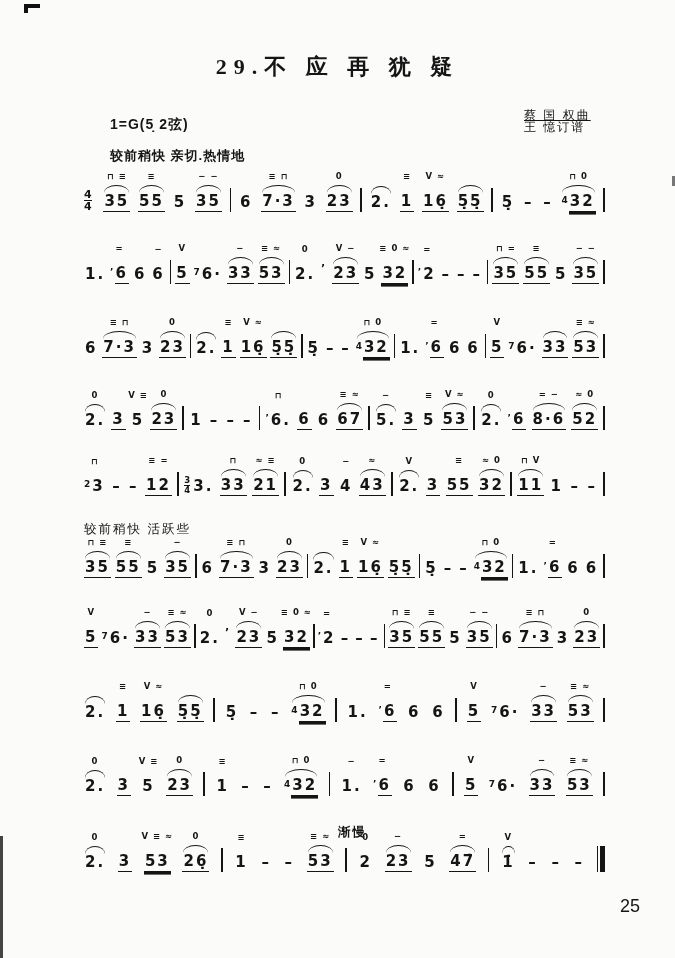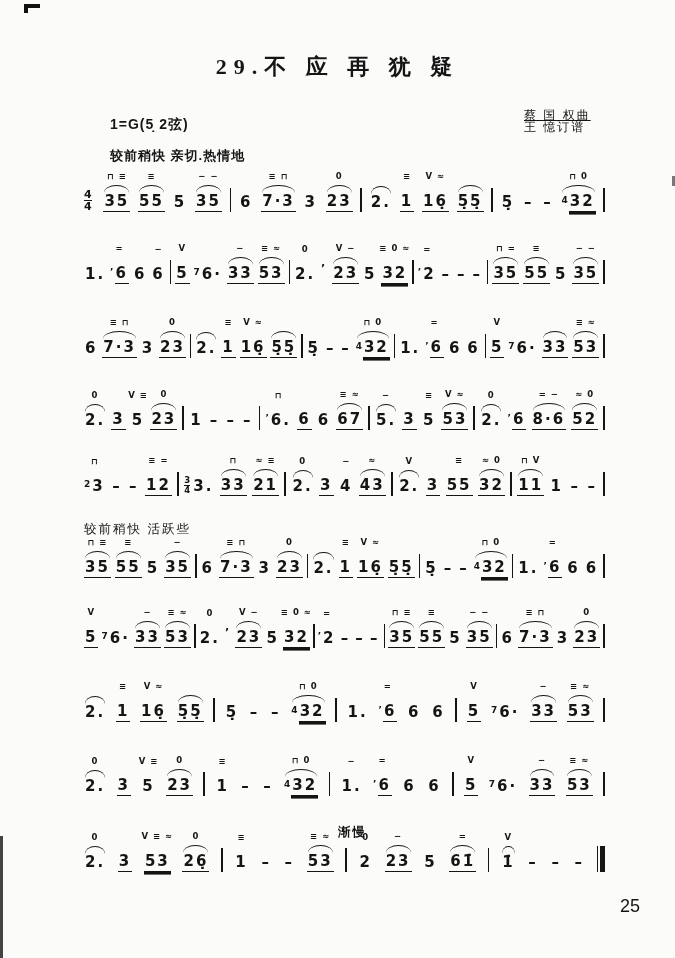--- a/index.html
+++ b/index.html
@@ -870,21 +870,21 @@
         <span class="m">−</span>
         <span class="arc"></span>
         <span class="n">23</span>
       </span>
       <span class="g">
         <span class="n">5</span>
       </span>
       <span class="g u1">
         <span class="m">=</span>
         <span class="arc"></span>
-        <span class="n">61̇</span>
+        <span class="n">47̇</span>
       </span>
       <span class="bar"></span>
       <span class="g">
         <span class="m">V</span>
         <span class="arc"></span>
         <span class="n">1̇</span>
       </span>
       <span class="g">
         <span class="n">–</span>
       </span>

